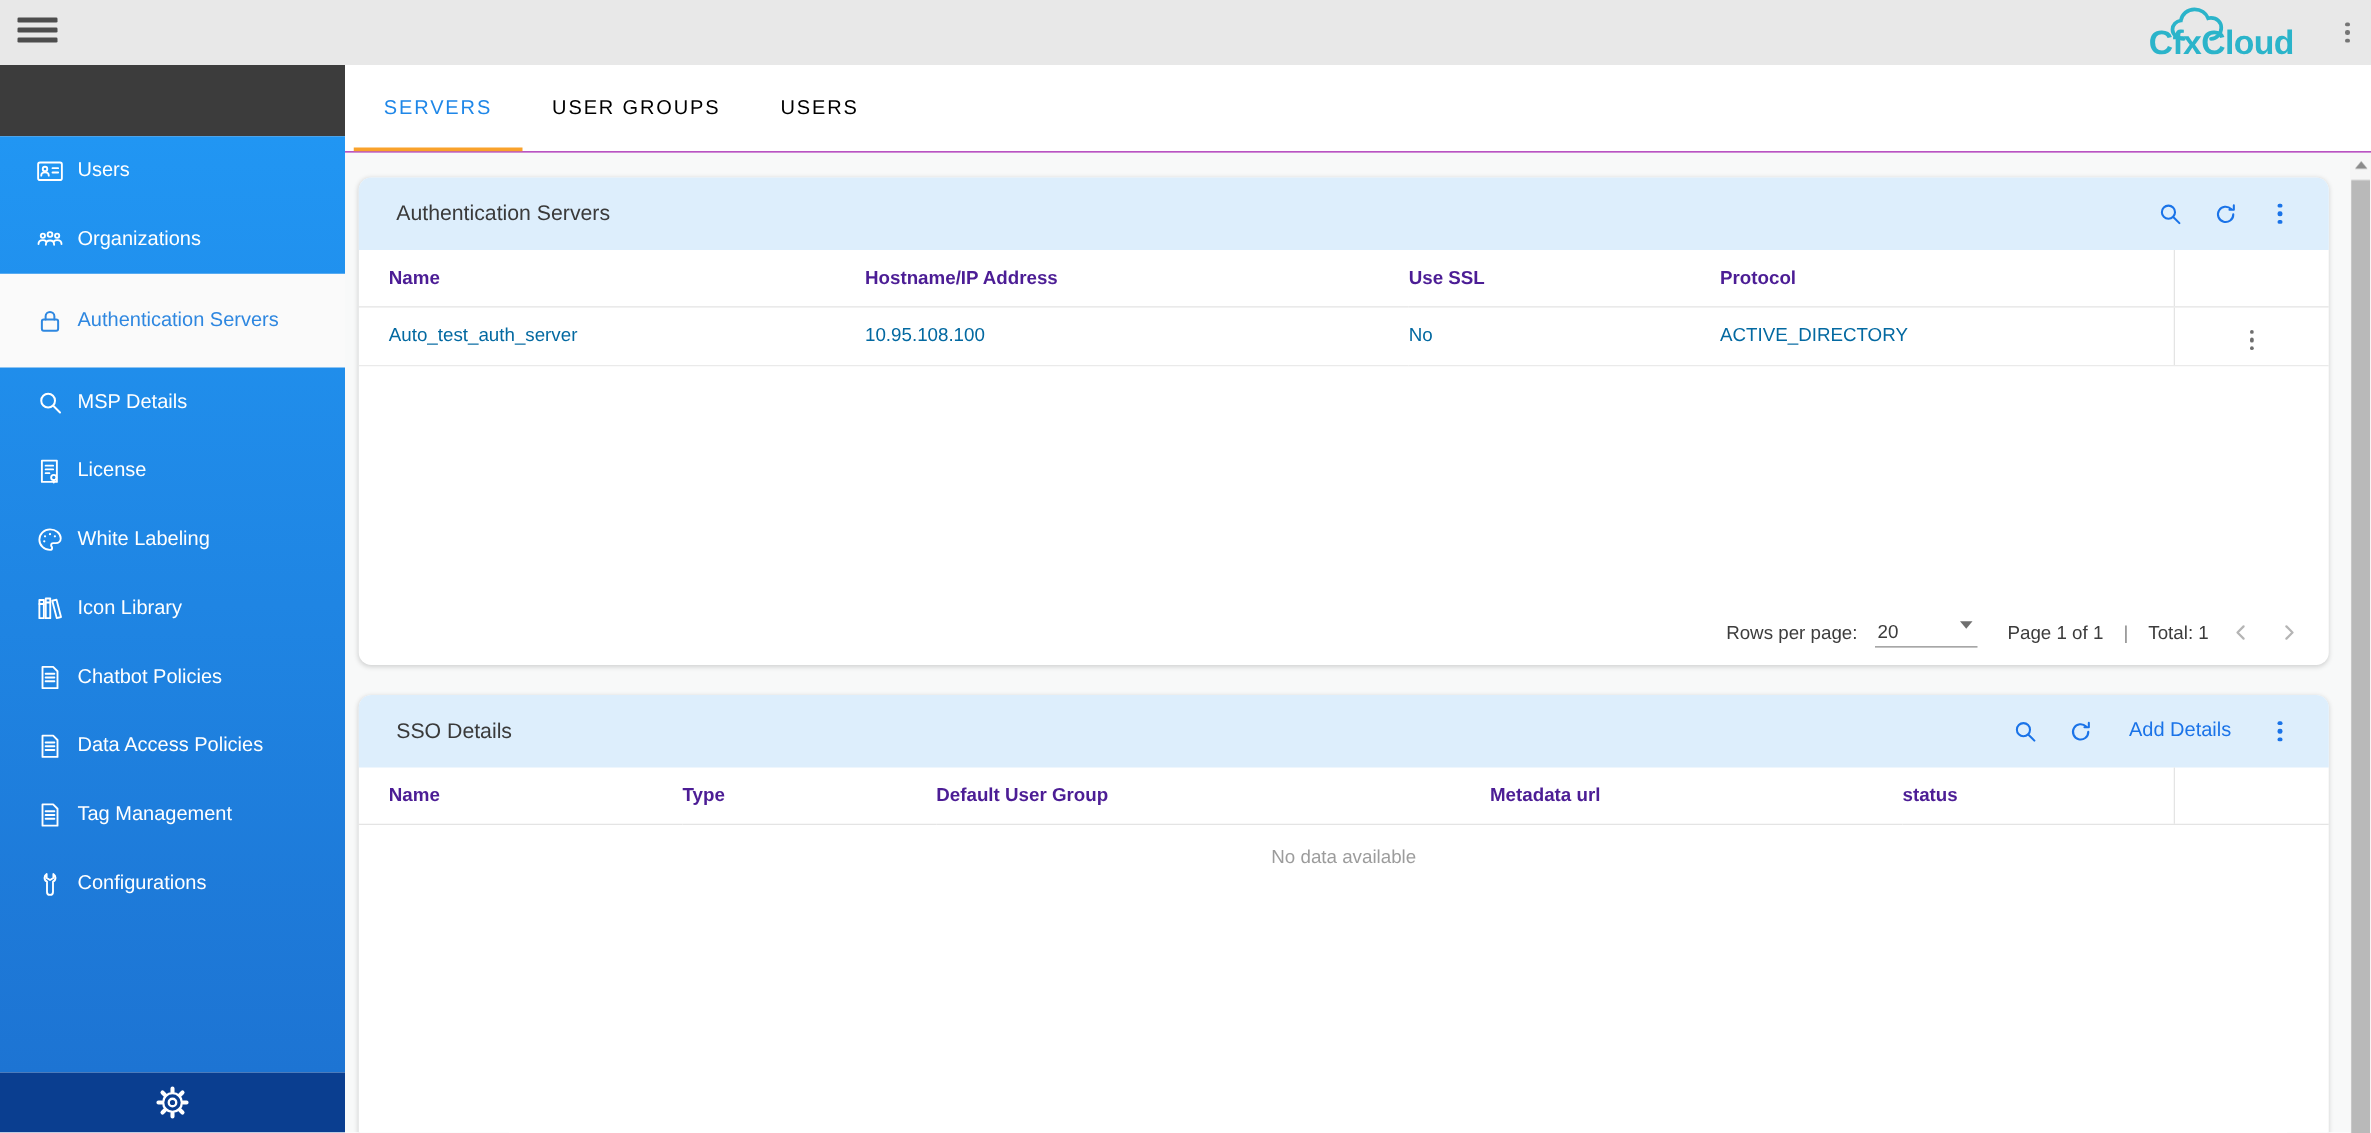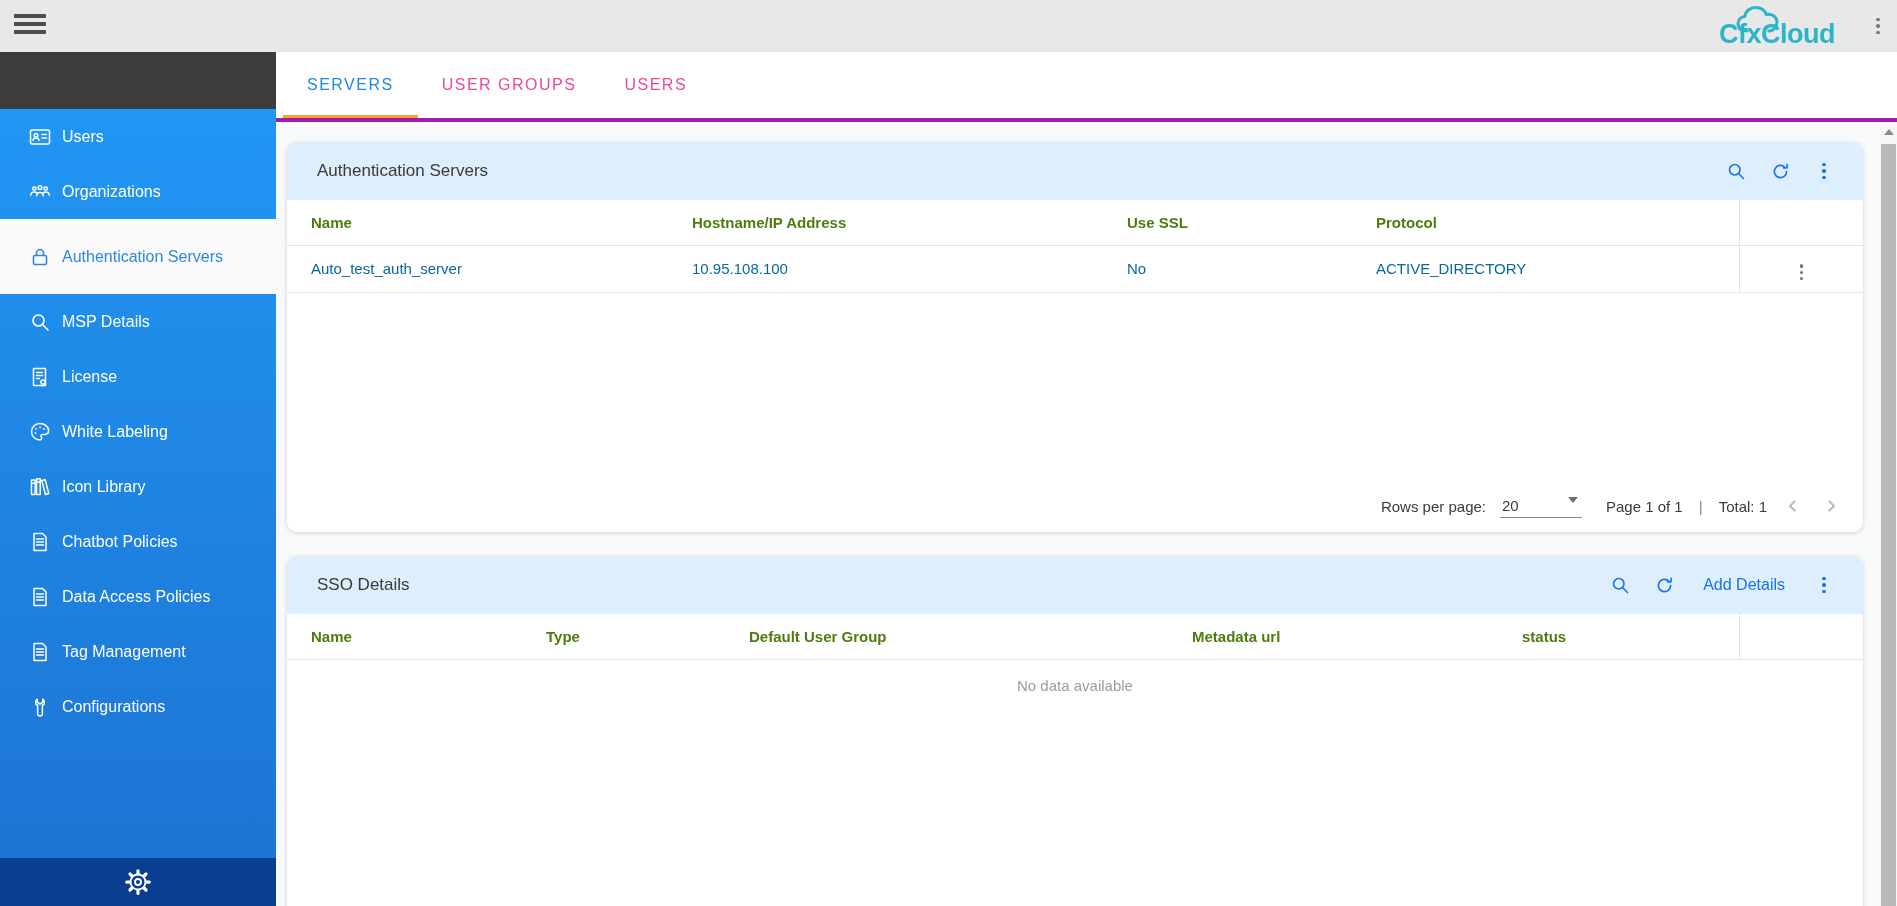--- a/index.html
+++ b/index.html
@@ -33,43 +33,43 @@
               color:#fff; font-size:16px; }
   .nav-item .nicon { width:24px; height:24px; flex:none; margin-right:10px; }
   .nav-item svg { stroke:#fff; }
   .nav-item.selected { background:#fafafa; color:#2e87e0; min-height:75px; }
   .nav-item.selected svg { stroke:#2e87e0; }
   .nav-label { line-height:26px; }
   .sidebar-footer { height:48px; background:#0a3e90; display:flex; align-items:center; justify-content:center; }
 
   
   .main { flex:1; position:relative; background:#f8f9f9; }
-  .tabsbar { height:70px; background:#fff; border-bottom:4px solid #a21caf; display:flex; align-items:stretch; padding-left:7px; }
+  .tabsbar { height:70px; background:#fff; border-bottom:1px solid #a21caf; display:flex; align-items:stretch; padding-left:7px; }
   .tab { display:flex; align-items:center; padding:0 24px; position:relative; cursor:pointer;
-         font-size:16px; letter-spacing:1.5px; color:#ec4899; }
+         font-size:16px; letter-spacing:1.5px; color:#000000; }
   .tab.active { color:#1f87e8; }
   .tab.active::after { content:""; position:absolute; left:0; right:0; bottom:0; height:3.5px; background:#f9a22b; }
 
   .content { position:absolute; top:70px; left:0; right:0; bottom:0; overflow:hidden; }
   .panel { margin-left:11px; width:1576px; background:#fff; border-radius:10px;
            box-shadow:0 1px 4px rgba(0,0,0,.16); display:flex; flex-direction:column; }
   .panel-auth { margin-top:20px; height:390px; }
   .panel-sso  { margin-top:24px; height:364px; border-radius:10px 10px 0 0; }
 
   .panel-header { height:58px; flex:none; background:#ddeefc; border-radius:10px 10px 0 0;
                   display:flex; align-items:center; padding:0 28px 0 30px; }
   .panel-title { font-size:17px; color:#3a3a3a; flex:1; }
   .header-actions { display:flex; align-items:center; gap:22px; }
   .icon-btn { width:22px; height:22px; display:flex; align-items:center; justify-content:center; cursor:pointer; color:#1a73e8; }
   .icon-btn svg { stroke:#1a73e8; }
   .blue-kebab i { background:#1a73e8; }
   .add-link { color:#1a73e8; font-size:16px; cursor:pointer; margin:0 6px; }
 
   table { width:100%; border-collapse:collapse; table-layout:fixed; }
-  th { height:45px; text-align:left; font-size:15px; font-weight:bold; color:#4d7c0f;
+  th { height:45px; text-align:left; font-size:15px; font-weight:bold; color:#4c1d95;
        border-bottom:1px solid #e4e4e4;margin-top:28px; }
   td { height:47px; font-size:15px; color:#0369a1; border-bottom:1px solid #eaeaea; }
   th:first-child, td:first-child { padding-left:24px; }
   .col-actions { border-left:1px solid #e4e4e4; text-align:center; }
   .row-kebab { margin:0 auto; }
   .row-kebab i { background:#6e6e6e; width:3.4px; height:3.4px; }
 
   .spacer { flex:1; }
 
   

